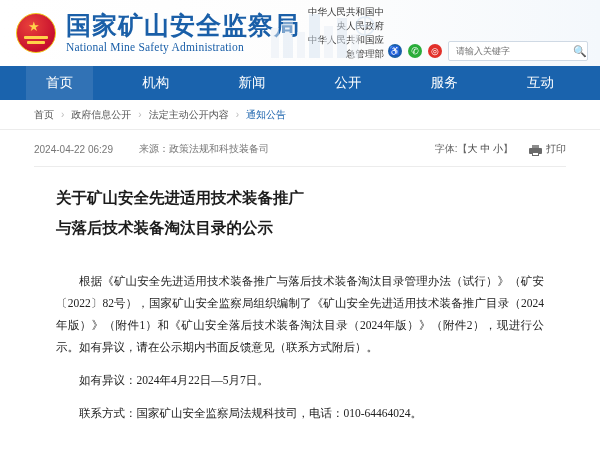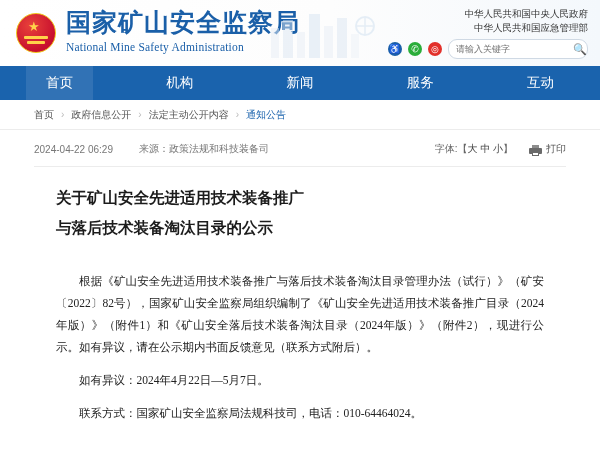--- a/index.html
+++ b/index.html
@@ -40,53 +40,53 @@
   .emblem .bar {
     position:absolute; left:10px; top:25px; width:24px; height:3px;
     background:#ffd24a; border-radius:1px;
   }
   .emblem .bar2 {
     position:absolute; left:13px; top:30px; width:18px; height:3px;
     background:#ffd24a; border-radius:1px;
   }
   .titleblock { flex: 0 0 auto; }
   .title-cn {
-    font-family: Liberation Mono, monospace;
+    font-family: Liberation Sans, sans-serif;
     font-size: 25px; font-weight: bold; color: #1a5fa8;
     letter-spacing: 1px; line-height: 28px;
   }
   .title-en {
     font-family: Liberation Serif, serif;
     font-size: 11.5px; color: #1a5fa8; letter-spacing: .2px;
     line-height: 15px; margin-top: 1px;
   }
   .header-deco {
     position: absolute; right: 215px; top: 6px; width: 120px; height: 56px;
     opacity: .5;
   }
   .header-right {
     margin-left: auto;
-    display: flex; flex-direction: column; align-items: flex-end; gap: 4px;
+    display: flex; flex-direction: row; align-items: flex-end; gap: 4px;
     padding-right: 2px;
   }
   .gov-lines { text-align: right; }
   .gov-lines div { font-size: 9.5px; color: #333; line-height: 14px; }
   .tool-row { display: flex; align-items: center; gap: 6px; }
   .ic {
     width: 14px; height: 14px; border-radius: 50%;
     display: inline-flex; align-items: center; justify-content: center;
     font-size: 9px; color: #fff;
   }
   .ic-access { background: #1a5fa8; }
   .ic-wechat { background: #2aad3a; }
   .ic-weibo  { background: #e2302a; }
   .searchbox {
     width: 140px; height: 20px; border: 1px solid #cfd9e4;
     background: #fff; display: flex; align-items: center;
-    padding: 0 4px 0 7px; border-radius: 9px;
+    padding: 0 4px 0 7px; border-radius: 2px;
   }
   .searchbox input {
     border: 0; outline: 0; font-size: 9px; color: #9aa3ab;
     width: 118px; background: transparent;
     font-family: "Liberation Sans", sans-serif;
   }
   .search-icon { color:#1a5fa8; font-size: 11px; line-height: 11px; }
 
   
   .nav {
@@ -189,20 +189,21 @@
           <span class="search-icon">🔍</span>
         </div>
       </div>
     </div>
   </div>
 
   <div class="nav">
     <a class="active">首页</a>
     <a>机构</a>
     <a>新闻</a>
+    <a>公开</a>
     <a>服务</a>
     <a>互动</a>
   </div>
 
   <div class="crumb">
     <span>首页</span>
     <span class="sep">›</span>
     <span>政府信息公开</span>
     <span class="sep">›</span>
     <span>法定主动公开内容</span>

